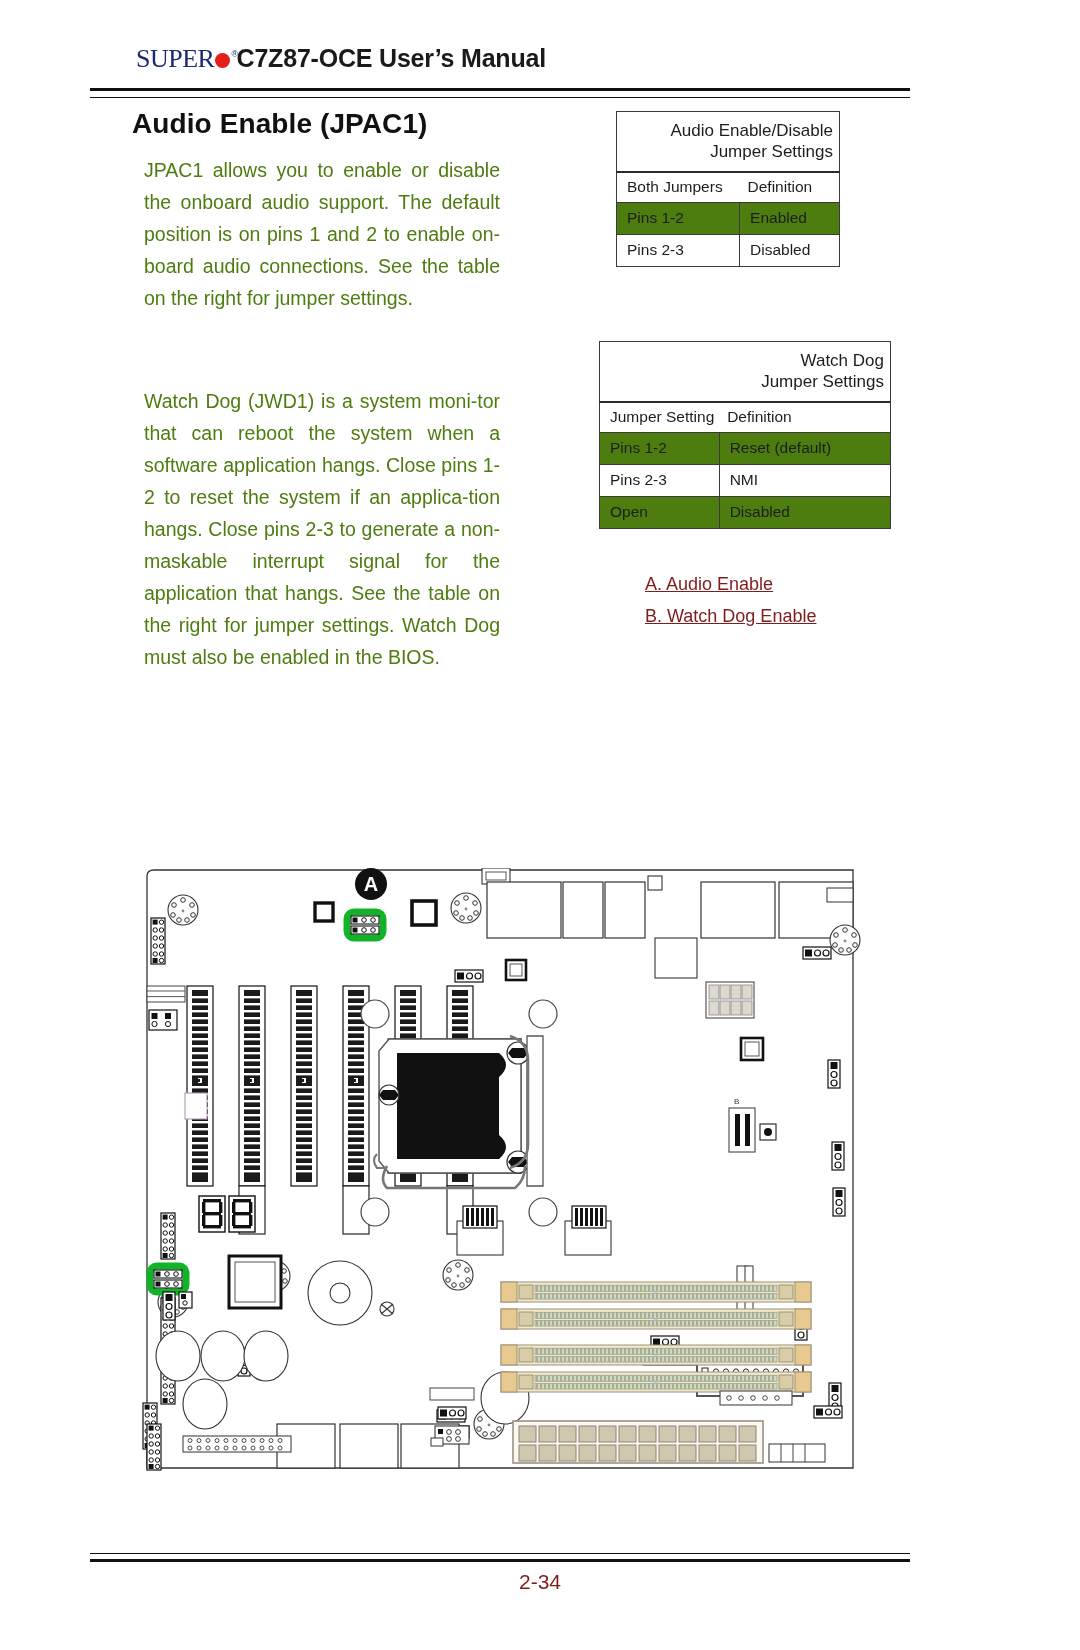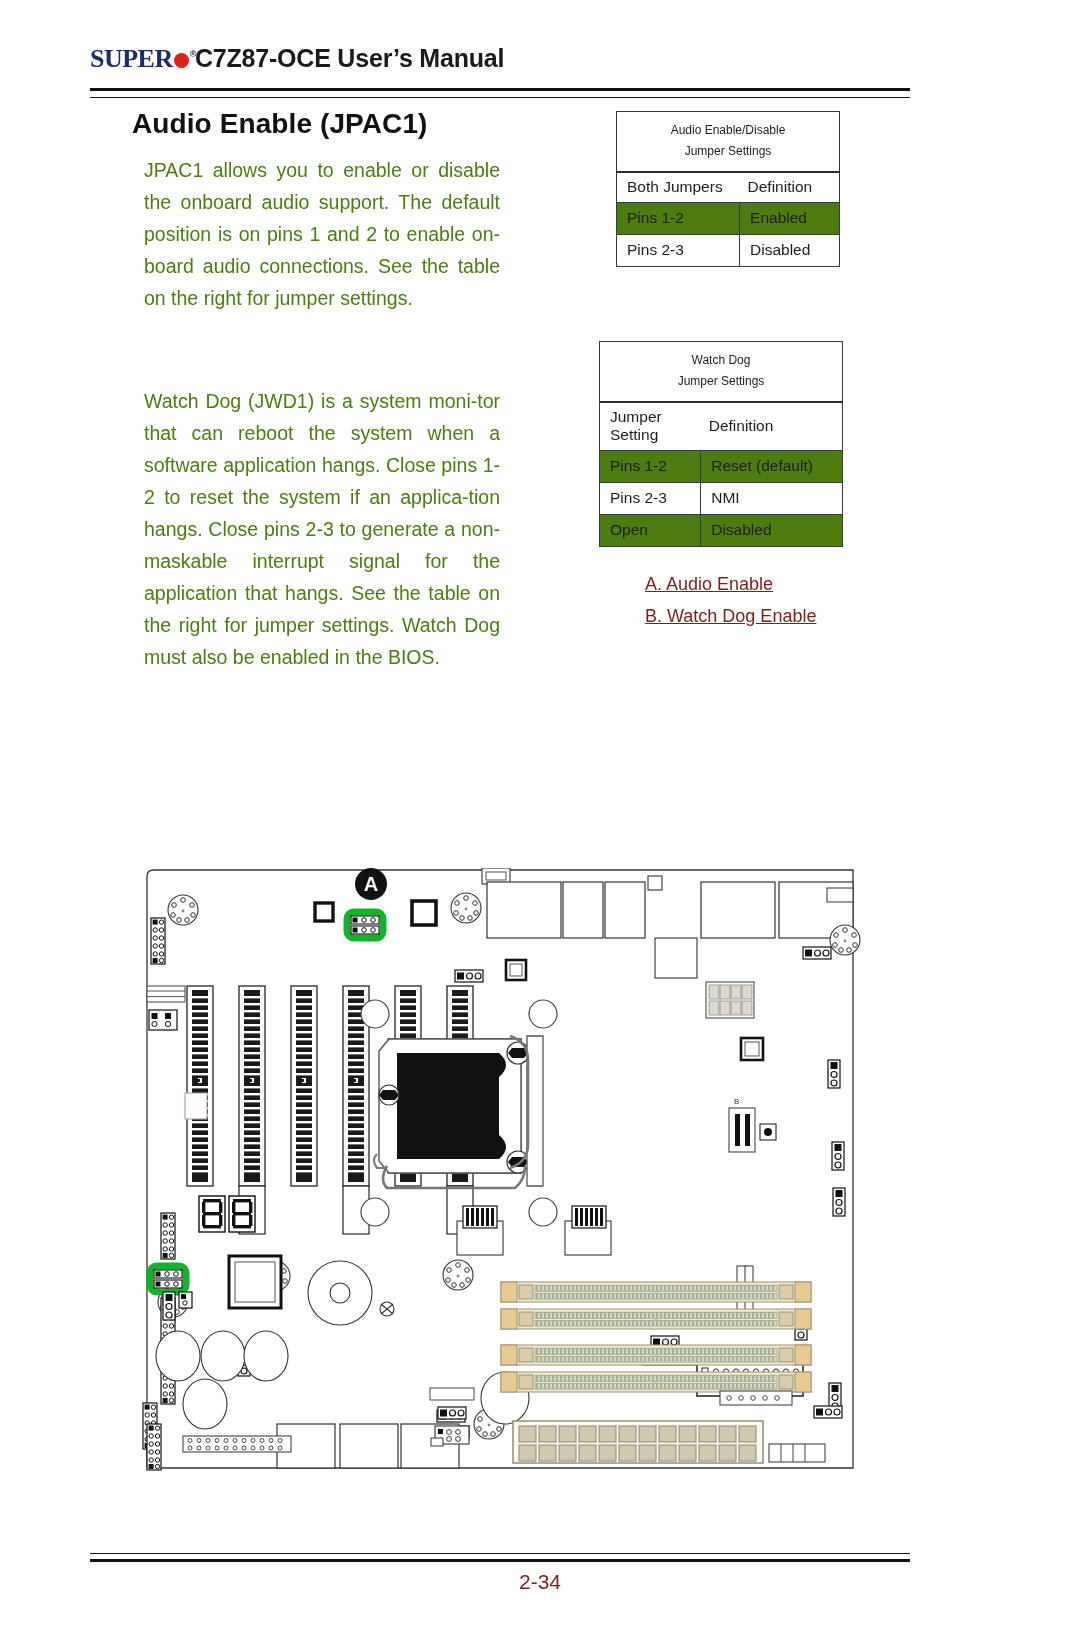--- a/index.html
+++ b/index.html
@@ -21,25 +21,26 @@
     position: absolute;
     left: 90px;
     top: 44px;
     width: 820px;
     height: 40px;
     display: flex;
     align-items: baseline;
   }
   .logo-super {
     font-family: "Liberation Serif", serif;
-    font-weight: bold;
+    font-weight: normal;
     font-size: 26px;
     color: #1b2a72;
     letter-spacing: -0.5px;
     line-height: 1;
+    margin-left: 46px;
   }
   .logo-dot {
     display: inline-block;
     width: 15px;
     height: 15px;
     border-radius: 50%;
     background: #e31d1a;
     margin-left: 1px;
     position: relative;
     top: 1px;
@@ -100,23 +101,23 @@
     background: #fff;
     font-size: 15.5px;
   }
   .jtable td, .jtable th {
     border: 1px solid #3a3a3a;
     padding: 0;
     color: #1d1d1d;
     font-weight: normal;
   }
   .jt-title {
-    text-align: center;
+    text-align: right;
     font-weight: bold;
-    font-size: 12px;
+    font-size: 17px;
     line-height: 21px;
     padding: 8px 6px 9px 6px !important;
     border-bottom: 2px solid #2b2b2b !important;
   }
   .jt-head td {
     padding: 5px 0 6px 0 !important;
     background: #fff;
   }
   .jt-head .c1 { padding-left: 10px !important; border-right: none !important; }
   .jt-head .c2 { border-left: none !important; padding-left: 8px !important; }
@@ -124,21 +125,21 @@
     padding: 6px 0 7px 0 !important;
   }
   .jt-row .c1 { padding-left: 10px !important; }
   .jt-row .c2 { padding-left: 10px !important; }
   .shaded { background: #4d7c0f; }
 
   #table-audio { left: 616px; top: 111px; width: 224px; }
   #table-audio .c1 { width: 126px; margin-top: 8px; }
   #table-audio .c2 { width: 96px; }
 
-  #table-watchdog { left: 599px; top: 341px; width: 244px; }
+  #table-watchdog { left: 599px; top: 341px; width: 292px; }
   #table-watchdog .c1 { width: 100px; }
   #table-watchdog .c2 { width: 148px; }
 
   
   #legend {
     position: absolute;
     left: 645px;
     top: 568px;
     font-size: 18px;
     line-height: 32px;

